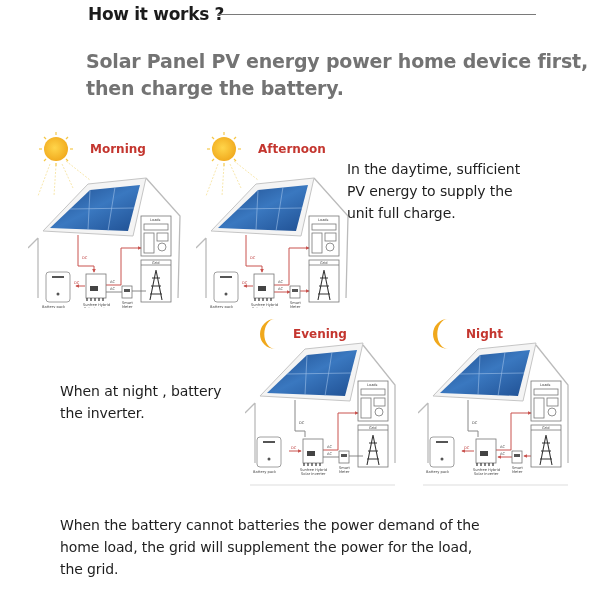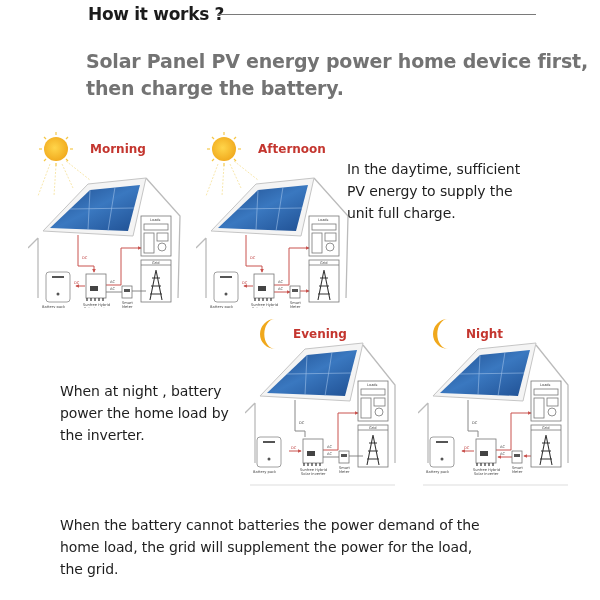--- a/index.html
+++ b/index.html
@@ -206,21 +206,20 @@
 </div>
 
 <div class="abs desc" style="left:347px; top:158px;">
   <div>In the daytime, sufficient</div>
   <div>PV energy to supply the</div>
   <div>unit full charge.</div>
 </div>
 
 <div class="abs desc" style="left:60px; top:360px;margin-top:20px;">
   <div>When at night ,  battery</div>
-  <div>power the home load by</div>
   <div>the inverter.</div>
 </div>
 
 <div class="diagram" style="left:245px; top:313px; width:160px; height:180px;">
   <svg width="160" height="180" viewBox="0 0 160 180">
     <g>
       <path d="M30,6 A14,14 0 1,0 30,36 A10,14 0 1,1 30,6 Z" fill="#f0a81c"></path>
     </g>
     <text x="48" y="25" class="phase-label">Evening</text>
     <g fill="none" stroke="#bbb" stroke-width="1.3">

